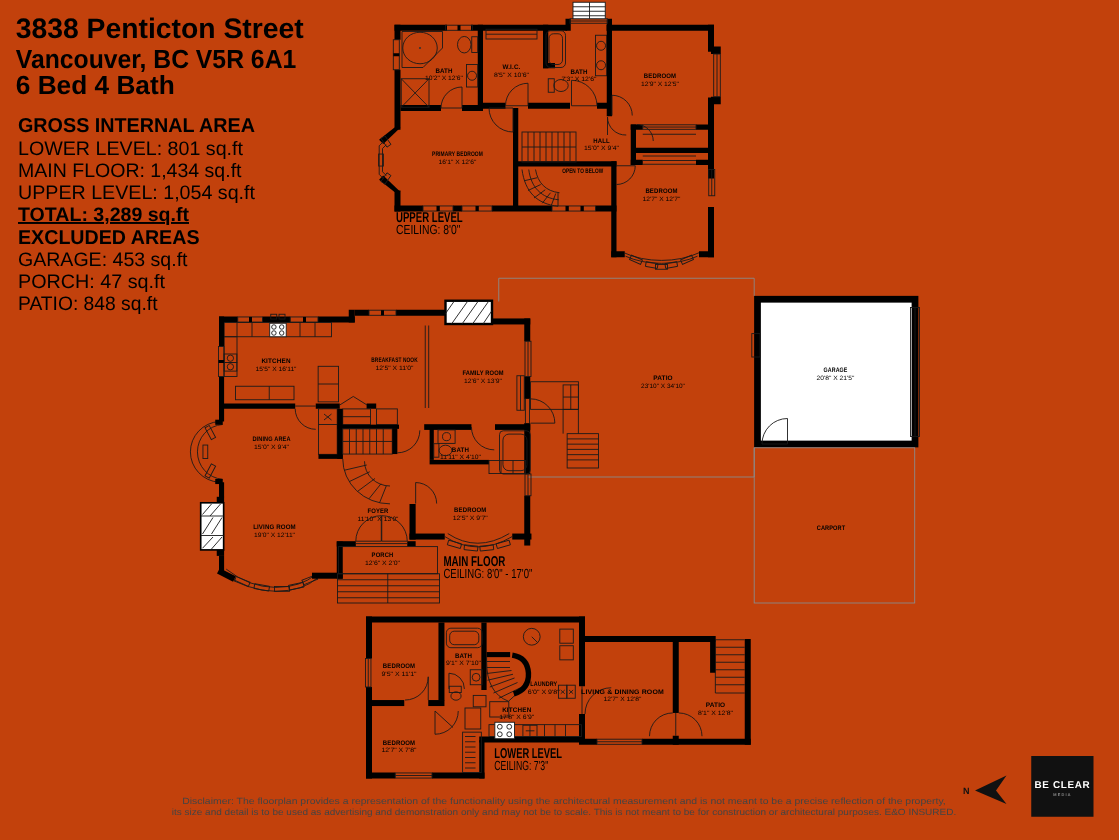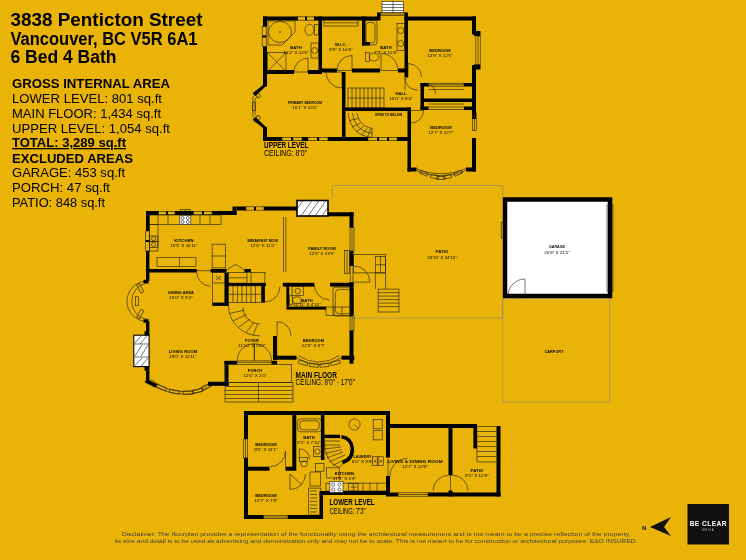--- a/index.html
+++ b/index.html
@@ -1,16 +1,16 @@
 <!DOCTYPE html>
 <html><head>
 <meta charset="utf-8">
 <style>
   html,body{margin:0;padding:0;background:#fff;}
-  #page{position:relative;width:746px;height:560px;background:#eab308;overflow:hidden;
+  #page{position:relative;width:746px;height:560px;background:#c2410c;overflow:hidden;
         font-family:"Liberation Sans",sans-serif;}
   svg{position:absolute;left:0;top:0;}
   text{font-family:"Liberation Sans",sans-serif;}
   .w{fill:#000;}
   .t{stroke:#1a1a1a;stroke-width:0.6;fill:none;}
   .g{stroke:#8a8a8a;stroke-width:0.6;fill:none;}
   .rm{font-size:4.4px;font-weight:bold;text-anchor:middle;fill:#000;letter-spacing:0.1px;}
   .dm{font-size:4.2px;text-anchor:middle;fill:#000;}
   .flr{font-size:9.5px;font-weight:bold;fill:#000;}
   .clg{font-size:8.8px;fill:#000;}

